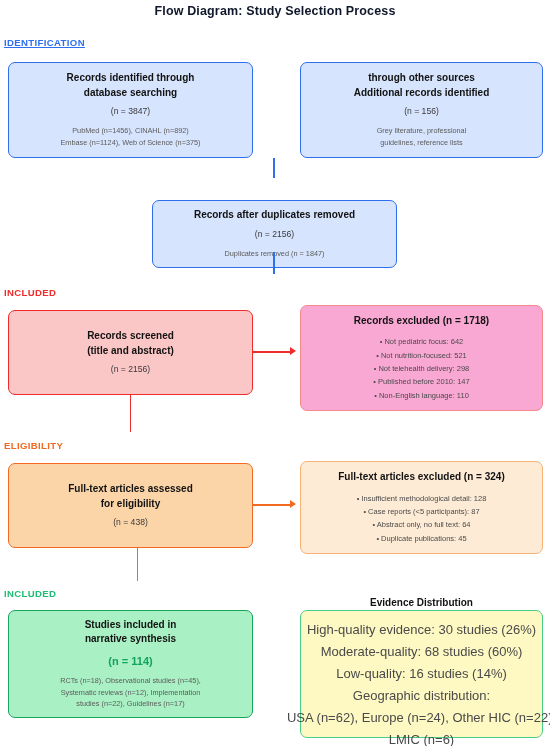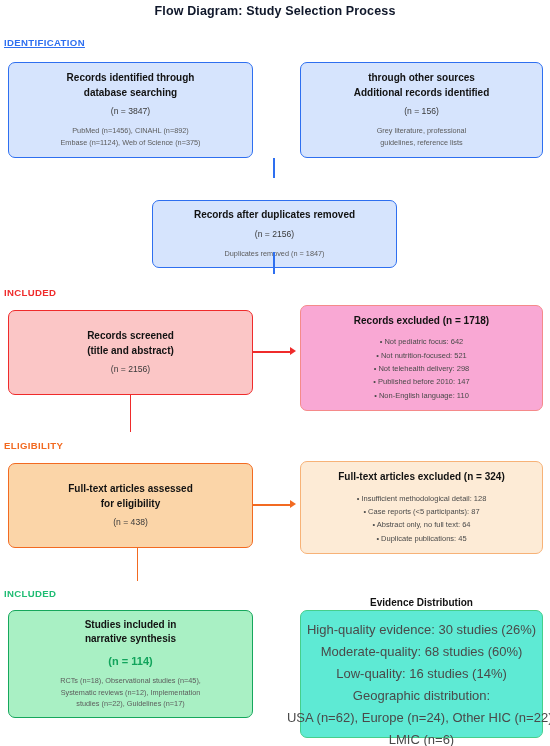--- a/index.html
+++ b/index.html
@@ -89,21 +89,21 @@
   }
   .bullets div { white-space: nowrap; }
 
   
   .blue   { background: #d6e4fd; border-color: #2e6ff0; }
   .pink   { background: #fbc6c6; border-color: #ef2b2b; }
   .pink-l { background: #f9a8d4; border-color: #f58a8a; }
   .orange { background: #fbd5a8; border-color: #f26a21; }
   .orange-l { background: #fdebd6; border-color: #f7b277; }
   .green  { background: #a9f0c4; border-color: #16a75c; }
-  .green-l { background: #5eead4; border-color: #45cf8b; }
+  .green-l { background: #fef9c3; border-color: #45cf8b; }
 
   
   #box-db        { left: 8px;  top: 62px;  width: 245px; height: 96px; }
   #box-other     { left: 300px;top: 62px;  width: 243px; height: 96px; }
   #box-dedup     { left: 152px;top: 200px; width: 245px; height: 68px; }
   #box-screened  { left: 8px;  top: 310px; width: 245px; height: 85px; }
   #box-excluded  { left: 300px;top: 305px; width: 243px; height: 106px; }
   #box-fulltext  { left: 8px;  top: 463px; width: 245px; height: 85px; }
   #box-ftexcl    { left: 300px;top: 461px; width: 243px; height: 93px; }
   #box-included  { left: 8px;  top: 610px; width: 245px; height: 108px; }

